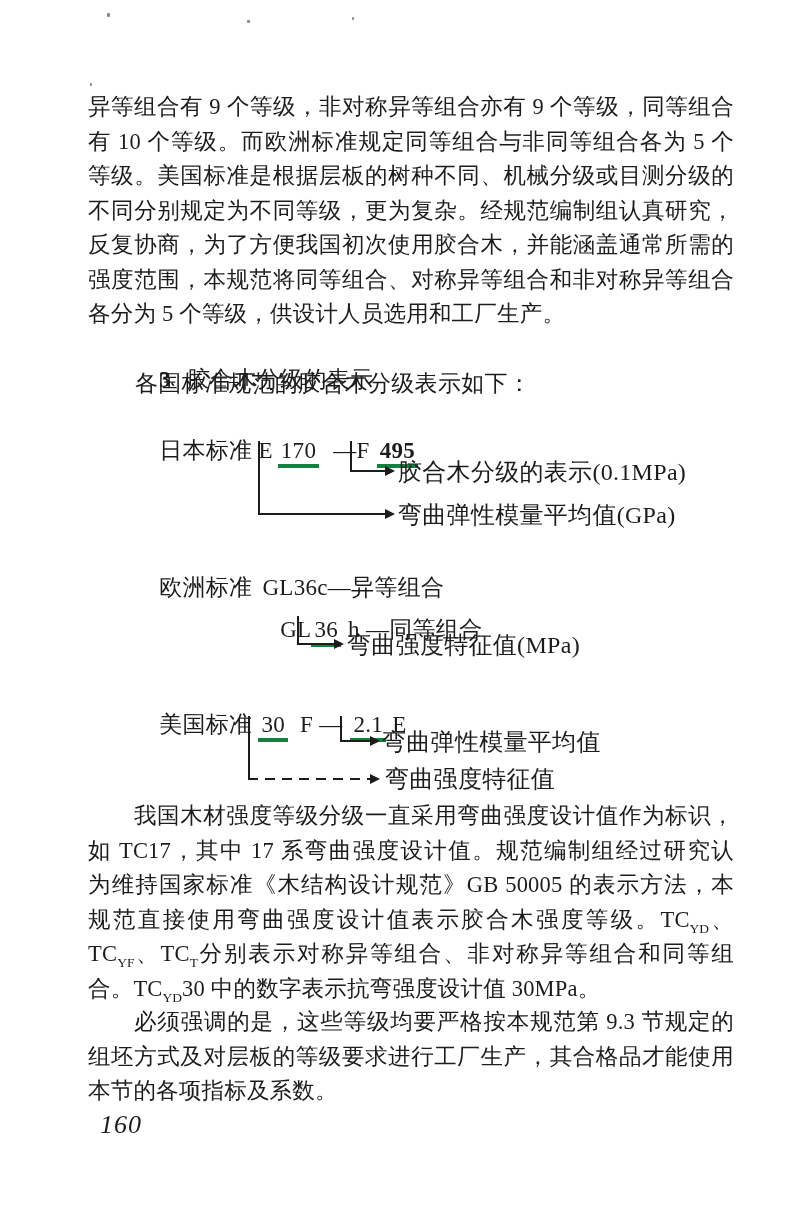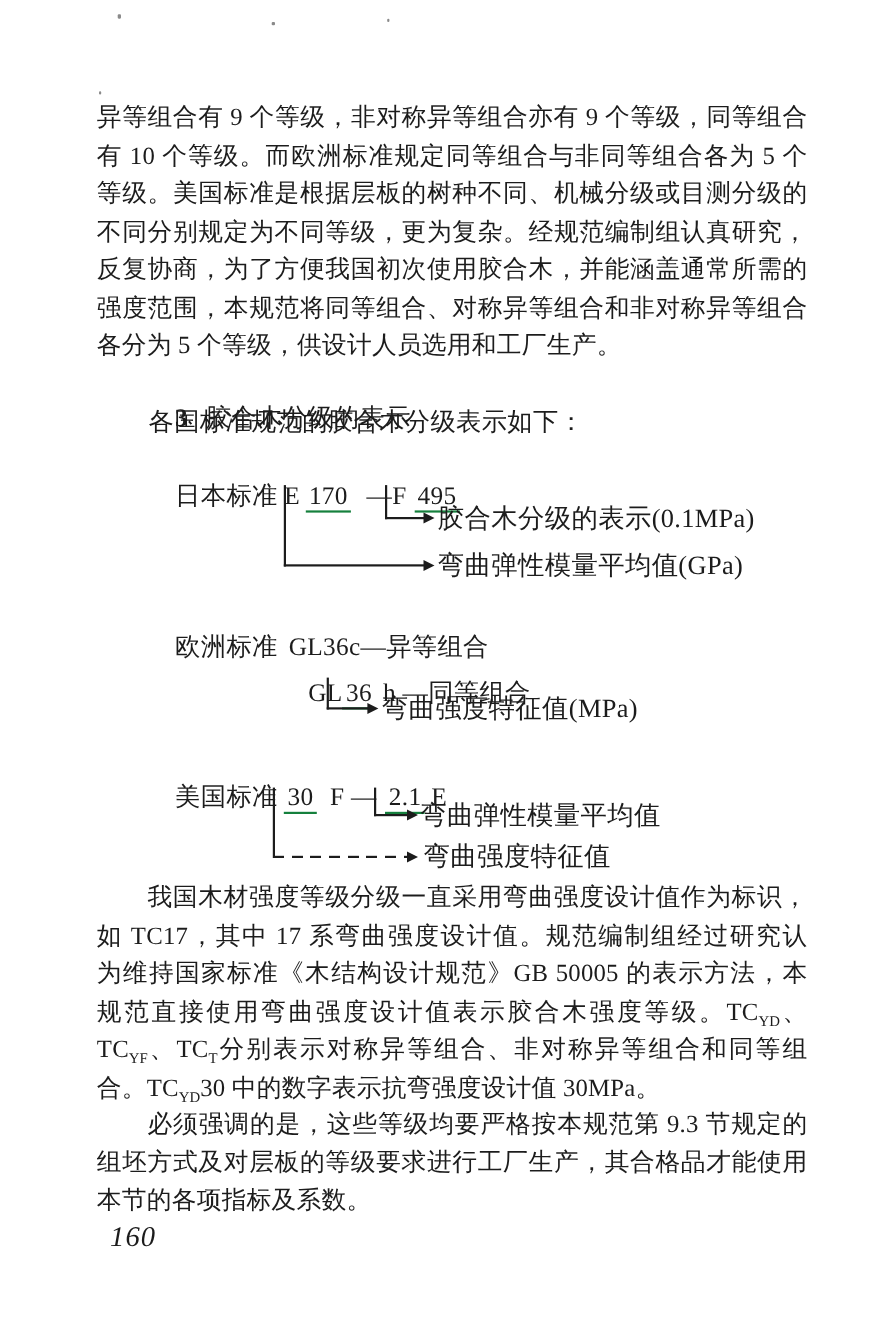--- a/index.html
+++ b/index.html
@@ -19,21 +19,21 @@
   .pline.last { text-align-last:left; }
   .pline.indent { text-indent:46px; }
   sub { font-size:0.60em; line-height:0; letter-spacing:0; }
   
   .line {
     position:absolute; font-size:23px; line-height:31px; white-space:pre;
     letter-spacing:0.3px;
   }
   .lbl { font-size:24px; line-height:30px; }
   .b { font-weight:bold; }
-  .u { border-bottom:2px solid #15803d; padding:0 3px 1px 3px; }
+  .u { border-bottom:4px solid #15803d; padding:0 3px 1px 3px; }
   
   .vline { position:absolute; width:2px; background:#1c1c1c; }
   .hline { position:absolute; height:2px; background:#1c1c1c; }
   .hline.dashed {
     background:repeating-linear-gradient(90deg,#1c1c1c 0 10px,transparent 10px 17px);
   }
   .arrow {
     position:absolute; width:0; height:0;
     border-left:10px solid #1c1c1c;
     border-top:5px solid transparent;
@@ -62,21 +62,21 @@
     <div class="pline last">各分为 5 个等级，供设计人员选用和工厂生产。</div>
   </div>
 
   <div class="line" style="left:135px;top:333px;">
     <span class="b">3</span><span style="margin-left:16px;text-align:right;">胶合木分级的表示</span>
   </div>
 
   <div class="line" style="left:135px;top:368px;">各国标准规范的胶合木分级表示如下：</div>
 
   <div class="line" style="left:135px;top:404px;">
-    <span>日本标准 E</span><span class="u" style="margin-left:5px;">170</span><span style="margin-left:14px;">—F</span><span class="u" style="margin-left:7px;">495</span>
+    <span>日本标准 E</span><span class="u" style="margin-left:5px;">170</span><span style="margin-left:14px;">—F</span><span class="u" style="margin-left:7px;font-weight:bold;">495</span>
   </div>
 
   <div class="vline" style="left:350px;top:441px;height:31px;"></div>
   <div class="hline" style="left:350px;top:470px;width:36px;"></div>
   <div class="arrow" style="left:385px;top:466px;"></div>
   <div class="line lbl" style="left:398px;top:457px;">胶合木分级的表示(0.1MPa)</div>
 
   <div class="vline" style="left:258px;top:441px;height:74px;"></div>
   <div class="hline" style="left:258px;top:513px;width:128px;"></div>
   <div class="arrow" style="left:385px;top:509px;"></div>

